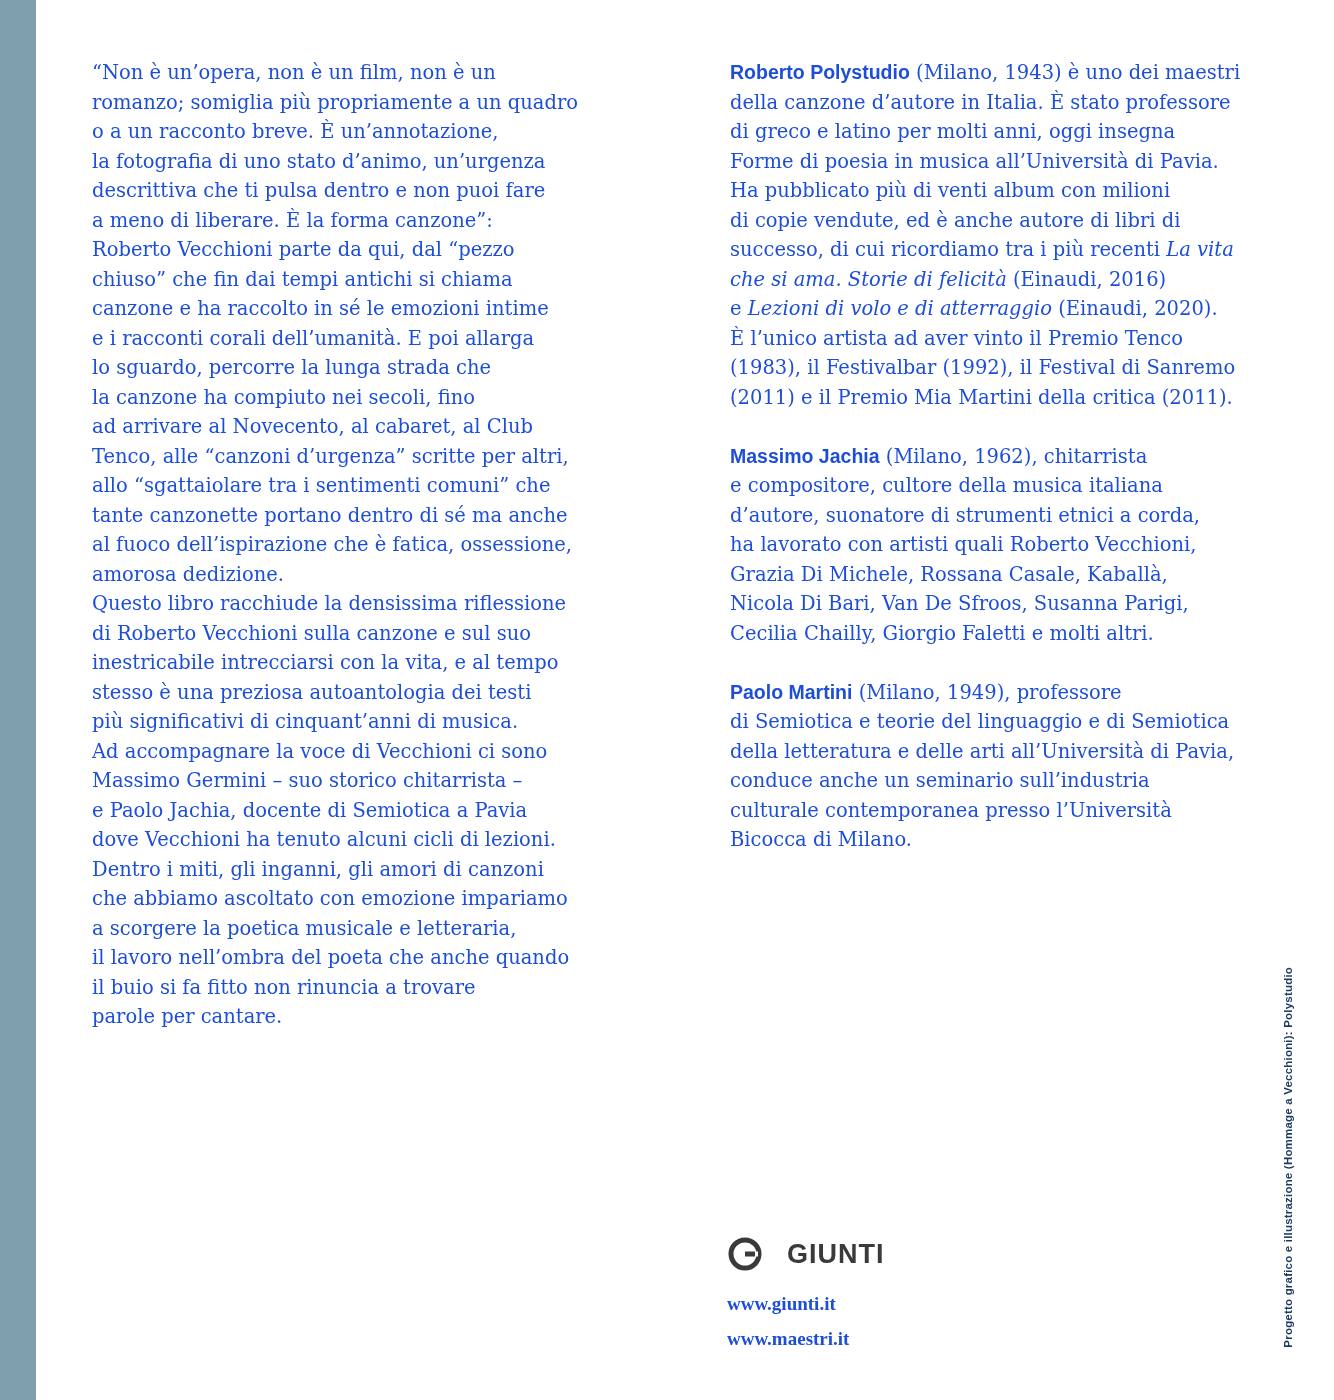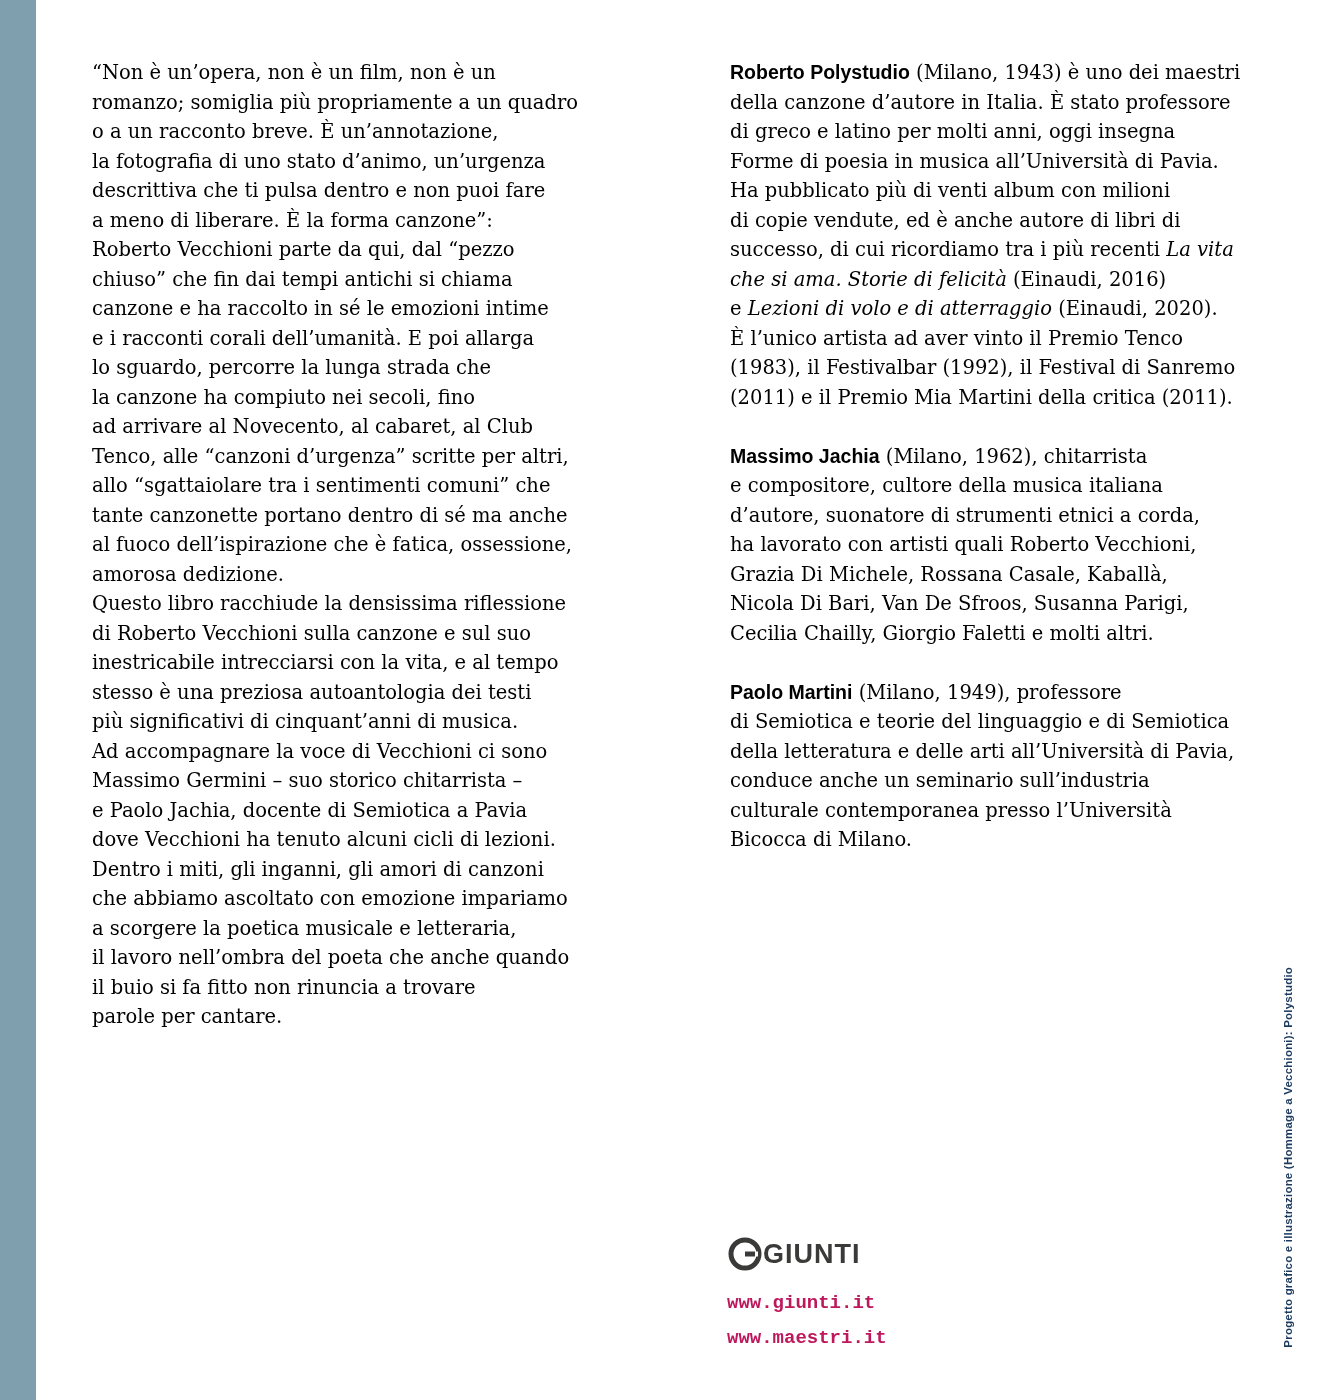--- a/index.html
+++ b/index.html
@@ -13,52 +13,52 @@
     font-family: "DejaVu Serif", serif;
   }
   .accent-bar {
     position: absolute;
     left: 0; top: 0;
     width: 36px; height: 100%;
     background: #7f9fae;
   }
   .serif {
     font-family: "DejaVu Serif", serif;
-    color: #000000;
+    color: #1d4ed8;
     font-size: 19.5px;
     line-height: 29.5px;
     white-space: pre-line;
   }
   .col { position: absolute; top: 58px; }
   .col.left  { left: 92px;  width: 580px; }
   .col.right { left: 730px; width: 584px; }
   .col.right p.para { margin-bottom: 29.5px; }
   .sans { font-family: "Liberation Sans", sans-serif; }
   .b { font-weight: bold; }
   .i { font-style: italic; }
   .publisher {
     position: absolute;
     left: 727px; top: 1236px;
     color: #3a3a39;
   }
-  .logo-row { display: flex; align-items: center; gap: 0; }
+  .logo-row { display: flex; align-items: center; gap: 24px; }
   .logo-text {
     font-family: "Liberation Sans", sans-serif;
     font-weight: bold;
     font-size: 27px;
     letter-spacing: 1px;
     color: #3a3a39;
   }
   .urls { margin-top: 14px; }
   .url {
-    font-family: Liberation Mono, monospace;
+    font-family: Liberation Serif, serif;
     font-weight: bold;
     font-size: 19px;
     line-height: 35px;
-    color: #be185d;
+    color: #1d4ed8;
   }
   .vertical-credit {
     position: absolute;
     right: 40px;
     bottom: 52px;
     writing-mode: vertical-rl;
     transform: rotate(180deg);
     font-family: "Liberation Sans", sans-serif;
     font-weight: bold;
     font-size: 11.5px;

